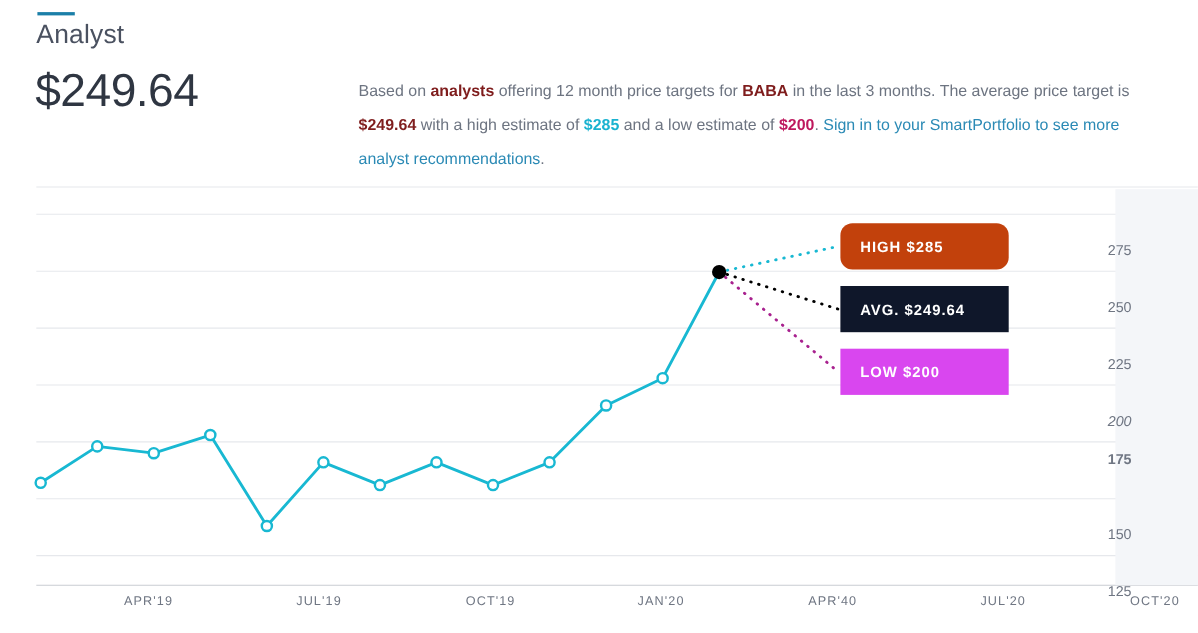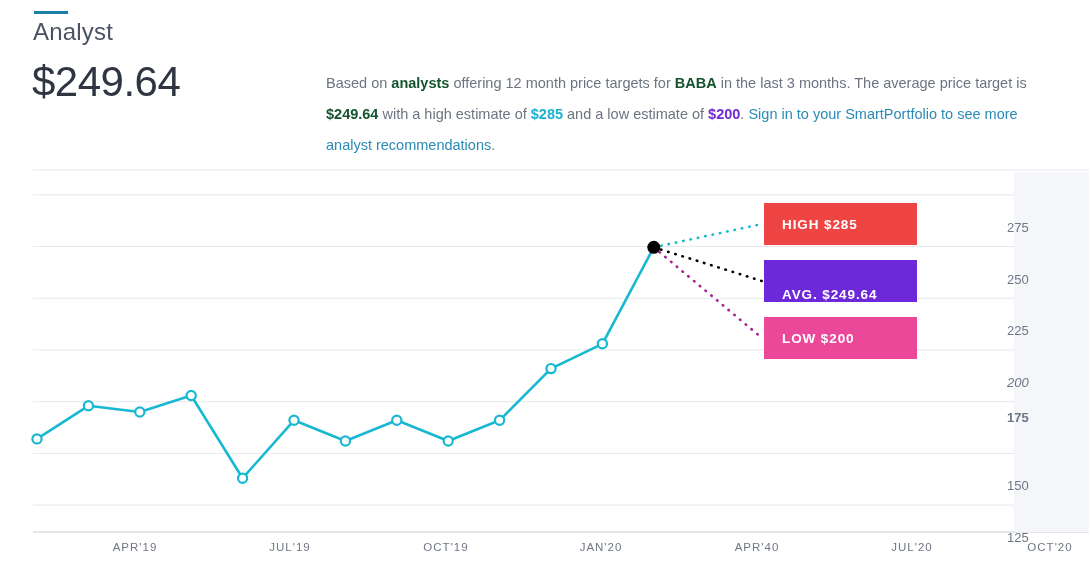--- a/index.html
+++ b/index.html
@@ -28,23 +28,23 @@
     font-size:42px;font-weight:300;color:#2f3642;
     letter-spacing:-.5px;
   }
 
   
   .desc{
     position:absolute;left:326px;top:68px;width:730px;
     font-size:14.5px;line-height:31px;color:#6d7481;
     font-weight:400;
   }
-  .desc b{color:#14532d;font-weight:700;}
+  .desc b{color:#7f1d1d;font-weight:700;}
   .hi{color:#19b2d0;font-weight:700;}
-  .lo{color:#6d28d9;font-weight:700;}
+  .lo{color:#be185d;font-weight:700;}
   .lnk{color:#2b8ab5;text-decoration:none;}
 
   
   .chart{
     position:absolute;left:0;top:160px;width:1089px;height:415px;
   }
   .right-band{
     position:absolute;left:1014px;top:12px;width:75px;height:360px;
     background:#f4f6f9;
   }
@@ -62,23 +62,23 @@
 
   
   .callout{
     position:absolute;
     display:flex;align-items:center;
     padding:0 18px;
     height:42px;
     color:#ffffff;
     font-size:13.5px;font-weight:700;letter-spacing:.9px;
   }
-  .c-high{background:#ef4444;left:764px;top:43px;width:117px;}
-  .c-avg {background:#6d28d9;left:764px;top:100px;width:117px;align-items:flex-end;}
-  .c-low {background:#ec4899;left:764px;top:157px;width:117px;}
+  .c-high{background:#c2410c;left:764px;top:43px;width:117px;border-radius:11px;}
+  .c-avg {background:#0f172a;left:764px;top:100px;width:117px;}
+  .c-low {background:#d946ef;left:764px;top:157px;width:117px;}
 
   svg{display:block;}
 </style>
 </head>
 <body>
 
 <div class="page">
 
   <div class="accent-bar"></div>
   <div class="title">Analyst</div>

